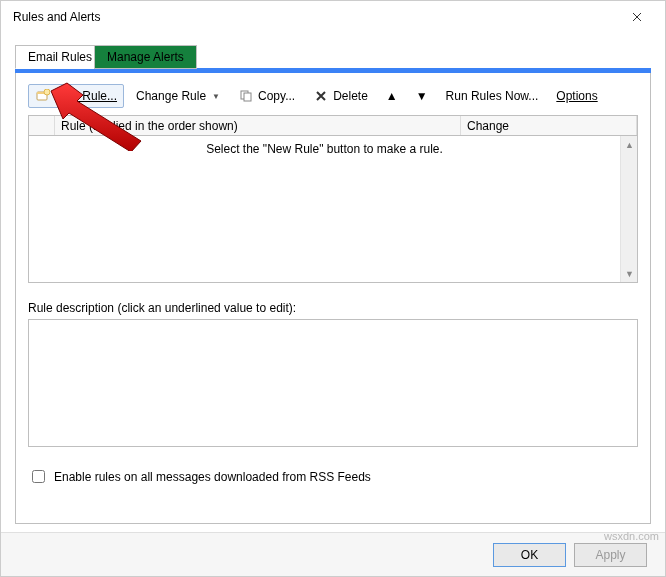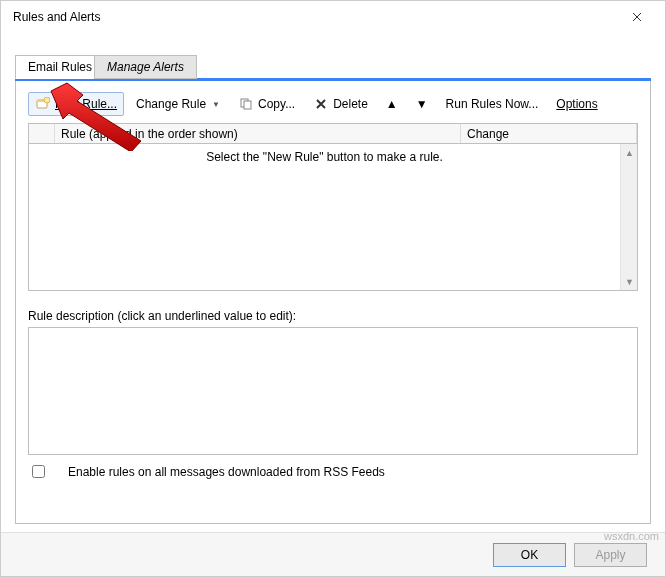--- a/index.html
+++ b/index.html
@@ -29,40 +29,39 @@
   .titlebar .title { flex: 1; }
   .titlebar .close {
     width: 40px; height: 28px;
     display: flex; align-items: center; justify-content: center;
     font-size: 14px;
     cursor: pointer;
   }
   .tabs-bar {
     position: relative;
     height: 24px;
-    margin: 24px 14px 0 14px;
-    border-bottom: 3px solid #3b82f6;
+    margin: 16px 14px 0 14px;
+    border-bottom: 5px solid #3b82f6;
   }
   .tab {
     position: absolute;
     bottom: -1px;
     height: 24px;
     line-height: 22px;
     padding: 0 12px;
     border: 1px solid #bfbfbf;
     background: #fff;
     cursor: pointer;
   }
   .tab.active {
     border-bottom: 1px solid #fff;
     background: #fff;
   }
   .tab.inactive {
-    background: #e5e5e5;
-    font-style: italic;
+    background: #15803d;
   }
   #tab-email  { left: 0; }
   #tab-alerts { left: 79px; }
   .tab-content {
     border: 1px solid #bfbfbf;
     border-top: none;
     margin: 0 14px 0 14px;
     padding: 10px 12px 12px 12px;
     flex: 1;
     background: #fff;
@@ -154,24 +153,24 @@
   .desc-label {
     margin-top: 18px;
     margin-bottom: 4px;
   }
   .desc-box {
     border: 1px solid #bfbfbf;
     height: 128px;
     background: #fff;
   }
   .rss-row {
-    margin-top: 7px;
-    display: flex;
-    align-items: center;
-    gap: 20px;
+    margin-top: 20px;
+    display: flex;
+    align-items: center;
+    gap: 6px;
   }
   .rss-row input[type=checkbox] {
     width: 13px; height: 13px;
   }
   .footer {
     height: 44px;
     border-top: 1px solid #e0e0e0;
     background: #f6f6f6;
     display: flex;
     align-items: center;

